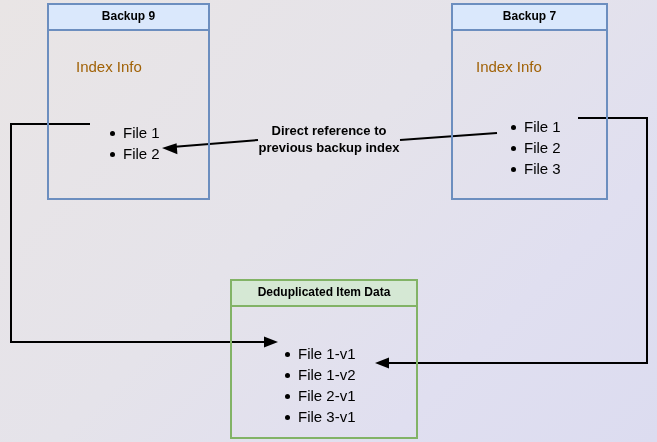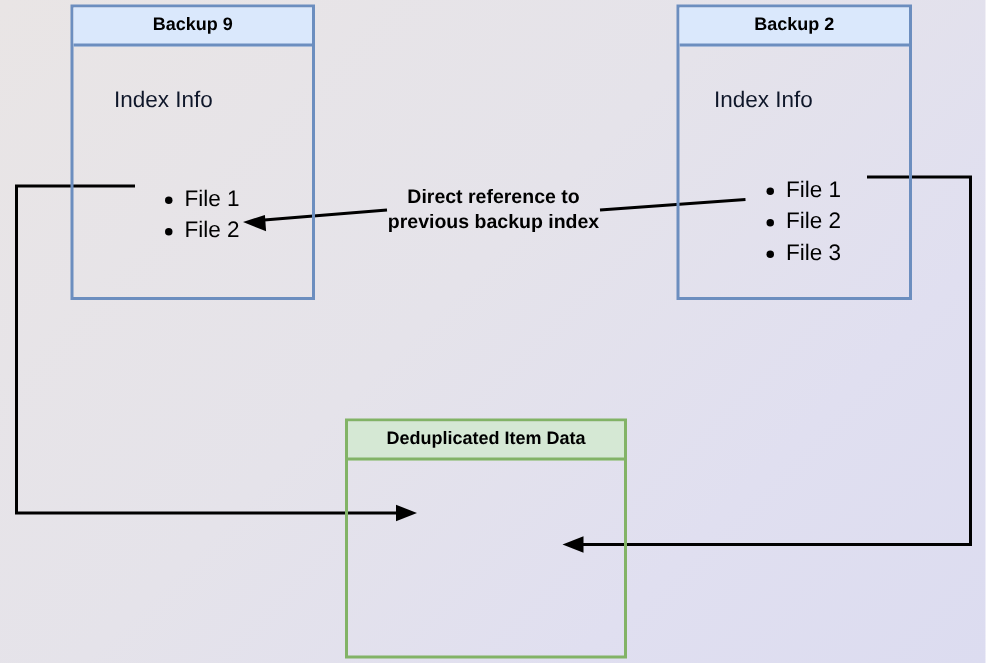--- a/index.html
+++ b/index.html
@@ -51,21 +51,21 @@
   }
 
   .node-body {
     position: relative;
     width: 100%;
   }
 
   .index-title {
     position: absolute;
     font-size: 15px;
-    color: #0f172a;
+    color: #a16207;
     white-space: nowrap;
   }
 
   .file-list {
     position: absolute;
     margin: 12px;
     padding: 0;
     list-style: none;
   }
   .file-list li {
@@ -143,33 +143,41 @@
     <div class="node-body" style="height:167px;">
       <div class="index-title" style="left:27px; top:27px;">Index Info</div>
       <ul class="file-list" style="left:48px; top:79px;">
         <li>File 1</li>
         <li>File 2</li>
       </ul>
     </div>
   </div>
 
   <div class="node node-blue" style="left:451px; top:3px; width:157px; height:197px;">
-    <div class="node-header">Backup 2</div>
+    <div class="node-header">Backup 7</div>
     <div class="node-body" style="height:167px;">
       <div class="index-title" style="left:23px; top:27px;">Index Info</div>
       <ul class="file-list" style="left:45px; top:73px;">
         <li>File 1</li>
         <li>File 2</li>
         <li>File 3</li>
       </ul>
     </div>
   </div>
 
   <div class="node node-green" style="left:230px; top:279px; width:188px; height:160px;">
     <div class="node-header">Deduplicated Item Data</div>
+    <div class="node-body" style="height:130px;">
+      <ul class="file-list" style="left:40px; top:24px;">
+        <li>File 1-v1</li>
+        <li>File 1-v2</li>
+        <li>File 2-v1</li>
+        <li>File 3-v1</li>
+      </ul>
+    </div>
   </div>
 
   <div class="annotation" style="left:256px; top:122px; width:146px;">
     <div>Direct reference to</div>
     <div>previous backup index</div>
   </div>
 
 </div>
 
 </body></html>

